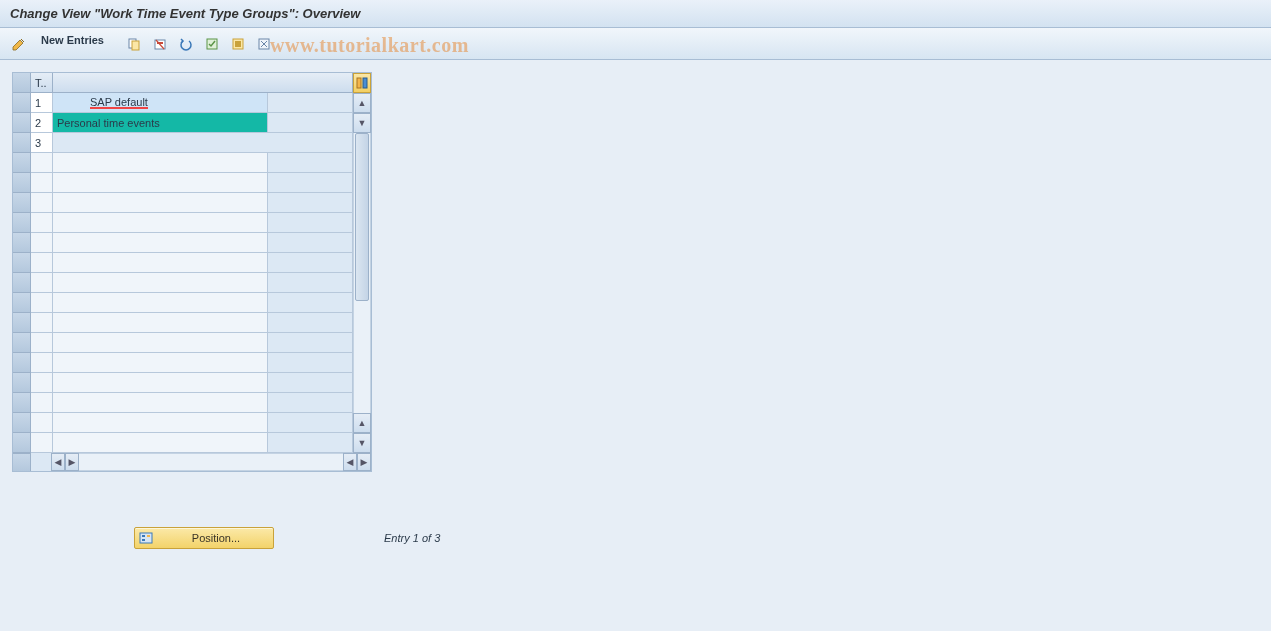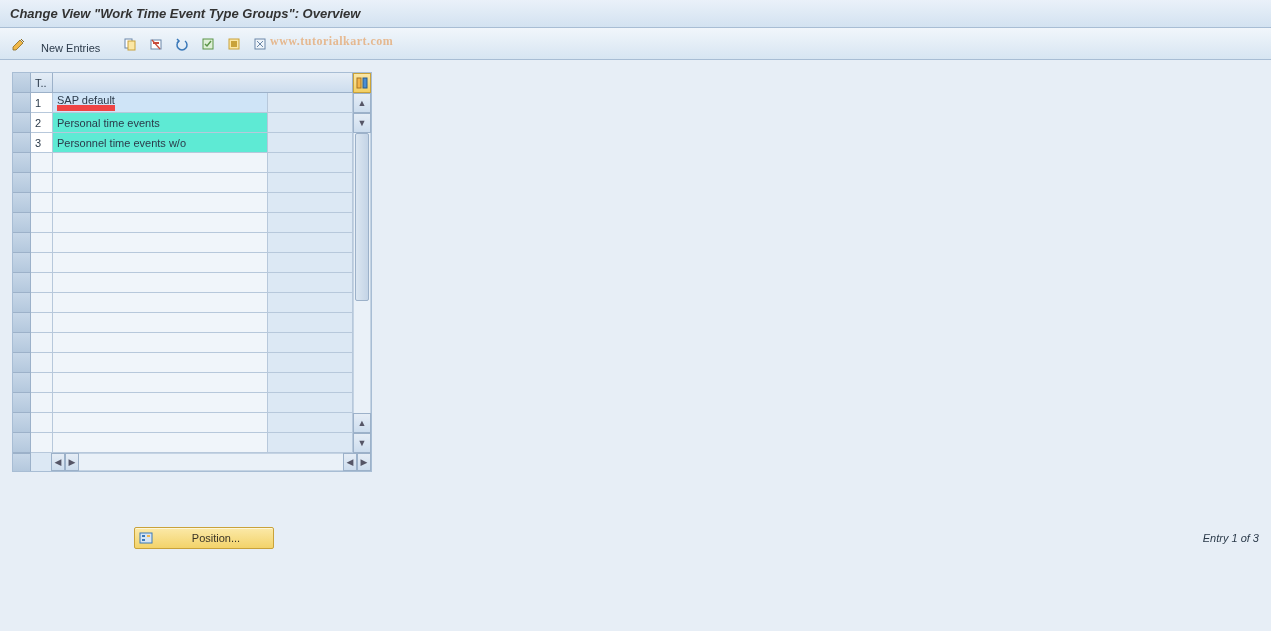--- a/index.html
+++ b/index.html
@@ -41,34 +41,35 @@
       align-items: center;
       justify-content: center;
       width: 22px;
       height: 22px;
       cursor: pointer;
       border: 1px solid transparent;
       border-radius: 2px;
     }
     .new-entries-btn {
       display: inline-flex;
-      align-items: flex-end;
+      align-items: flex-start;
       height: 22px;
       padding: 0 6px;
       cursor: pointer;
       color: #2b3a4a;
       border: 1px solid transparent;
       border-radius: 2px;
       margin-right: 8px;
+      font-weight: bold;
     }
     .watermark {
       position: absolute;
       left: 270px;
       top: 6px;
-      font-size: 12px;
+      font-size: 20px;
       font-weight: 600;
       color: rgba(229, 141, 61, 0.55);
       font-family: "Times New Roman", serif;
       letter-spacing: 0.5px;
       pointer-events: none;
     }
     .content-area {
       padding: 12px;
     }
     .table-panel {
@@ -133,25 +134,25 @@
       border-right: 1px solid #b7c8db;
       border-bottom: 1px solid #b7c8db;
       display: flex;
       align-items: center;
       padding-left: 4px;
       color: #2b3a4a;
       overflow: hidden;
       white-space: nowrap;
     }
     .cell.t { width: 22px; background: #fff; }
-    .cell.text { width: 215px; background: #5eead4; }
+    .cell.text { width: 215px; background: #14b8a6; }
     .cell.spacer { flex:1; background:#dce8f4; border-right:1px solid #b7c8db; border-bottom:1px solid #b7c8db;}
     .cell.empty { background: #f0f5fa; }
     .cell.selected { background: #cfe4f7; }
-    .underline-cursor { border-bottom: 6px solid #ef4444; display:inline-block; padding-bottom:0px; line-height:10px;}
+    .underline-cursor { border-bottom: 2px solid #ef4444; display:inline-block; padding-bottom:0px; line-height:10px;margin-left:33px;}
     .vscroll {
       width: 18px;
       display: flex;
       flex-direction: column;
     }
     .vscroll-btn {
       height: 20px;
       background: linear-gradient(to bottom, #e5edf6, #cdddee);
       border: 1px solid #9cb1c9;
       display:flex;align-items:center;justify-content:center;
@@ -198,21 +199,20 @@
       background:#eaf1f8;
       border-top:1px solid #c4d3e3;
       border-bottom:1px solid #c4d3e3;
     }
     .footer-row {
       display:flex;
       align-items:center;
       margin-top: 55px;
       padding-left: 122px;
       gap: 110px;
-      justify-content: space-between;
     }
     .position-btn {
       display:flex;
       align-items:center;
       width: 140px;
       height: 22px;
       background: linear-gradient(to bottom, #fbe9a8, #f3d36a);
       border: 1px solid #c9a23a;
       border-radius: 2px;
       cursor: pointer;
@@ -307,21 +307,20 @@
           </div>
           <div class="data-row">
             <div class="row-selector"></div>
             <div class="cell t">2</div>
             <div class="cell text">Personal time events</div>
             <div class="cell spacer"></div>
           </div>
           <div class="data-row">
             <div class="row-selector"></div>
             <div class="cell t">3</div>
-            <div class="cell text">Personnel time events w/o</div>
             <div class="cell spacer"></div>
           </div>
           <div class="data-row">
             <div class="row-selector"></div>
             <div class="cell t empty"></div>
             <div class="cell text empty"></div>
             <div class="cell spacer"></div>
           </div>
           <div class="data-row">
             <div class="row-selector"></div>

